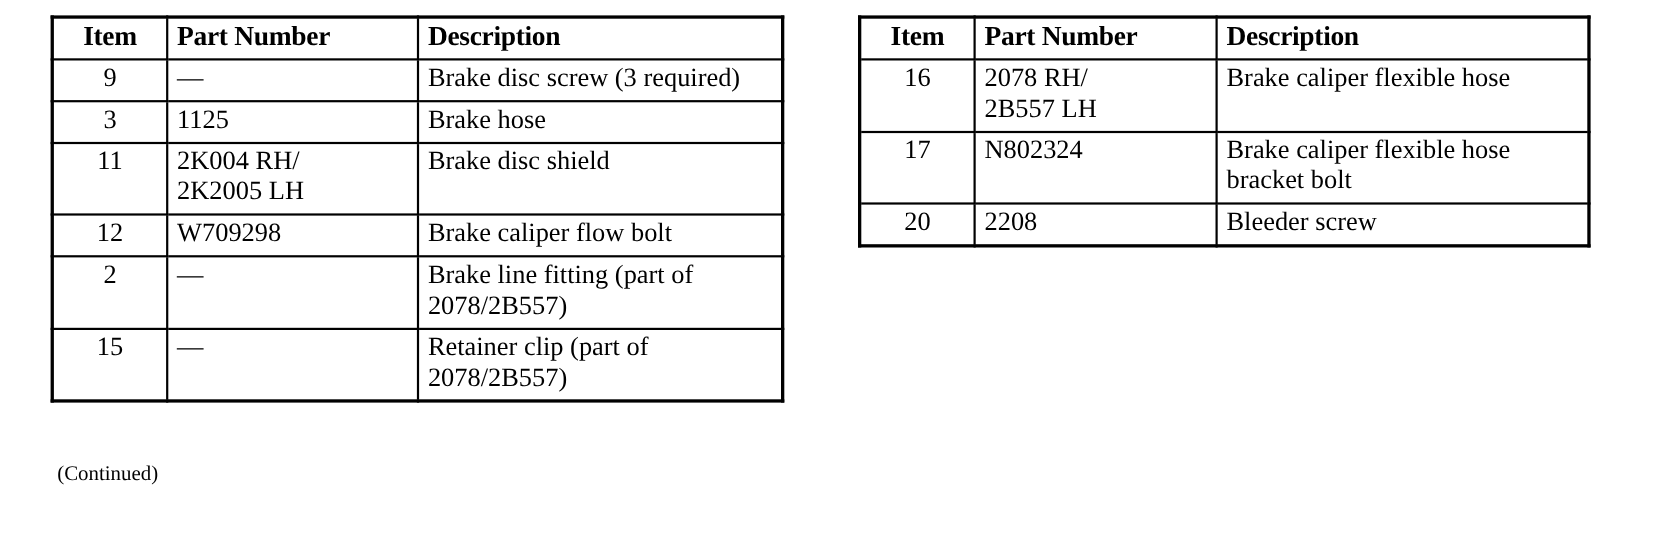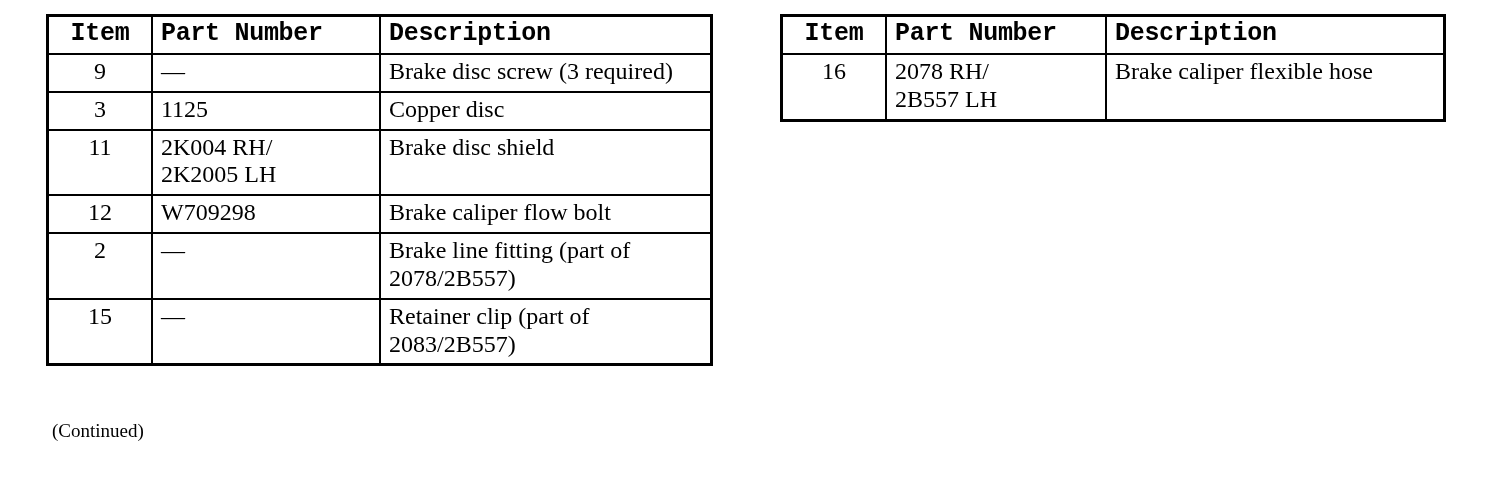--- a/index.html
+++ b/index.html
@@ -38,21 +38,21 @@
   .parts-table td,
   .parts-table th {
     border: 2px solid #000000;
     vertical-align: top;
     padding: 3px 8px 5px 8px;
     line-height: 1.16;
   }
 
   
   .parts-table thead th {
-    font-family: Liberation Mono, monospace;
+    font-family: Liberation Serif, serif;
     font-weight: bold;
     font-size: 25px;
     letter-spacing: -0.3px;
     padding-top: 3px;
     padding-bottom: 5px;
     line-height: 1.12;
     text-align: left;
     white-space: nowrap;
   }
   .parts-table thead th.col-item { text-align: center; }
@@ -102,21 +102,21 @@
     </thead>
     <tbody>
         <tr>
           <td class="col-item">9</td>
           <td class="col-part">—</td>
           <td class="col-desc">Brake disc screw (3 required)</td>
         </tr>
         <tr>
           <td class="col-item">3</td>
           <td class="col-part">1125</td>
-          <td class="col-desc">Copper disc</td>
+          <td class="col-desc">Brake hose</td>
         </tr>
         <tr>
           <td class="col-item">11</td>
           <td class="col-part">2K004 RH/
 2K2005 LH</td>
           <td class="col-desc">Brake disc shield</td>
         </tr>
         <tr>
           <td class="col-item">12</td>
           <td class="col-part">W709298</td>
@@ -125,38 +125,49 @@
         <tr>
           <td class="col-item">2</td>
           <td class="col-part">—</td>
           <td class="col-desc">Brake line fitting (part of
 2078/2B557)</td>
         </tr>
         <tr>
           <td class="col-item">15</td>
           <td class="col-part">—</td>
           <td class="col-desc">Retainer clip (part of
-2083/2B557)</td>
+2078/2B557)</td>
         </tr>
       </tbody>
   </table>
 
   <table class="parts-table" id="table-right">
     <thead>
       <tr>
         <th class="col-item">Item</th>
         <th class="col-part">Part Number</th>
         <th class="col-desc">Description</th>
       </tr>
     </thead>
     <tbody>
         <tr>
           <td class="col-item">16</td>
           <td class="col-part">2078 RH/
 2B557 LH</td>
           <td class="col-desc">Brake caliper flexible hose</td>
         </tr>
+        <tr>
+          <td class="col-item">17</td>
+          <td class="col-part">N802324</td>
+          <td class="col-desc">Brake caliper flexible hose
+bracket bolt</td>
+        </tr>
+        <tr>
+          <td class="col-item">20</td>
+          <td class="col-part">2208</td>
+          <td class="col-desc">Bleeder screw</td>
+        </tr>
       </tbody>
   </table>
 
   <div class="continued-note">(Continued)</div>
 
 </div>
 
 </body></html>

